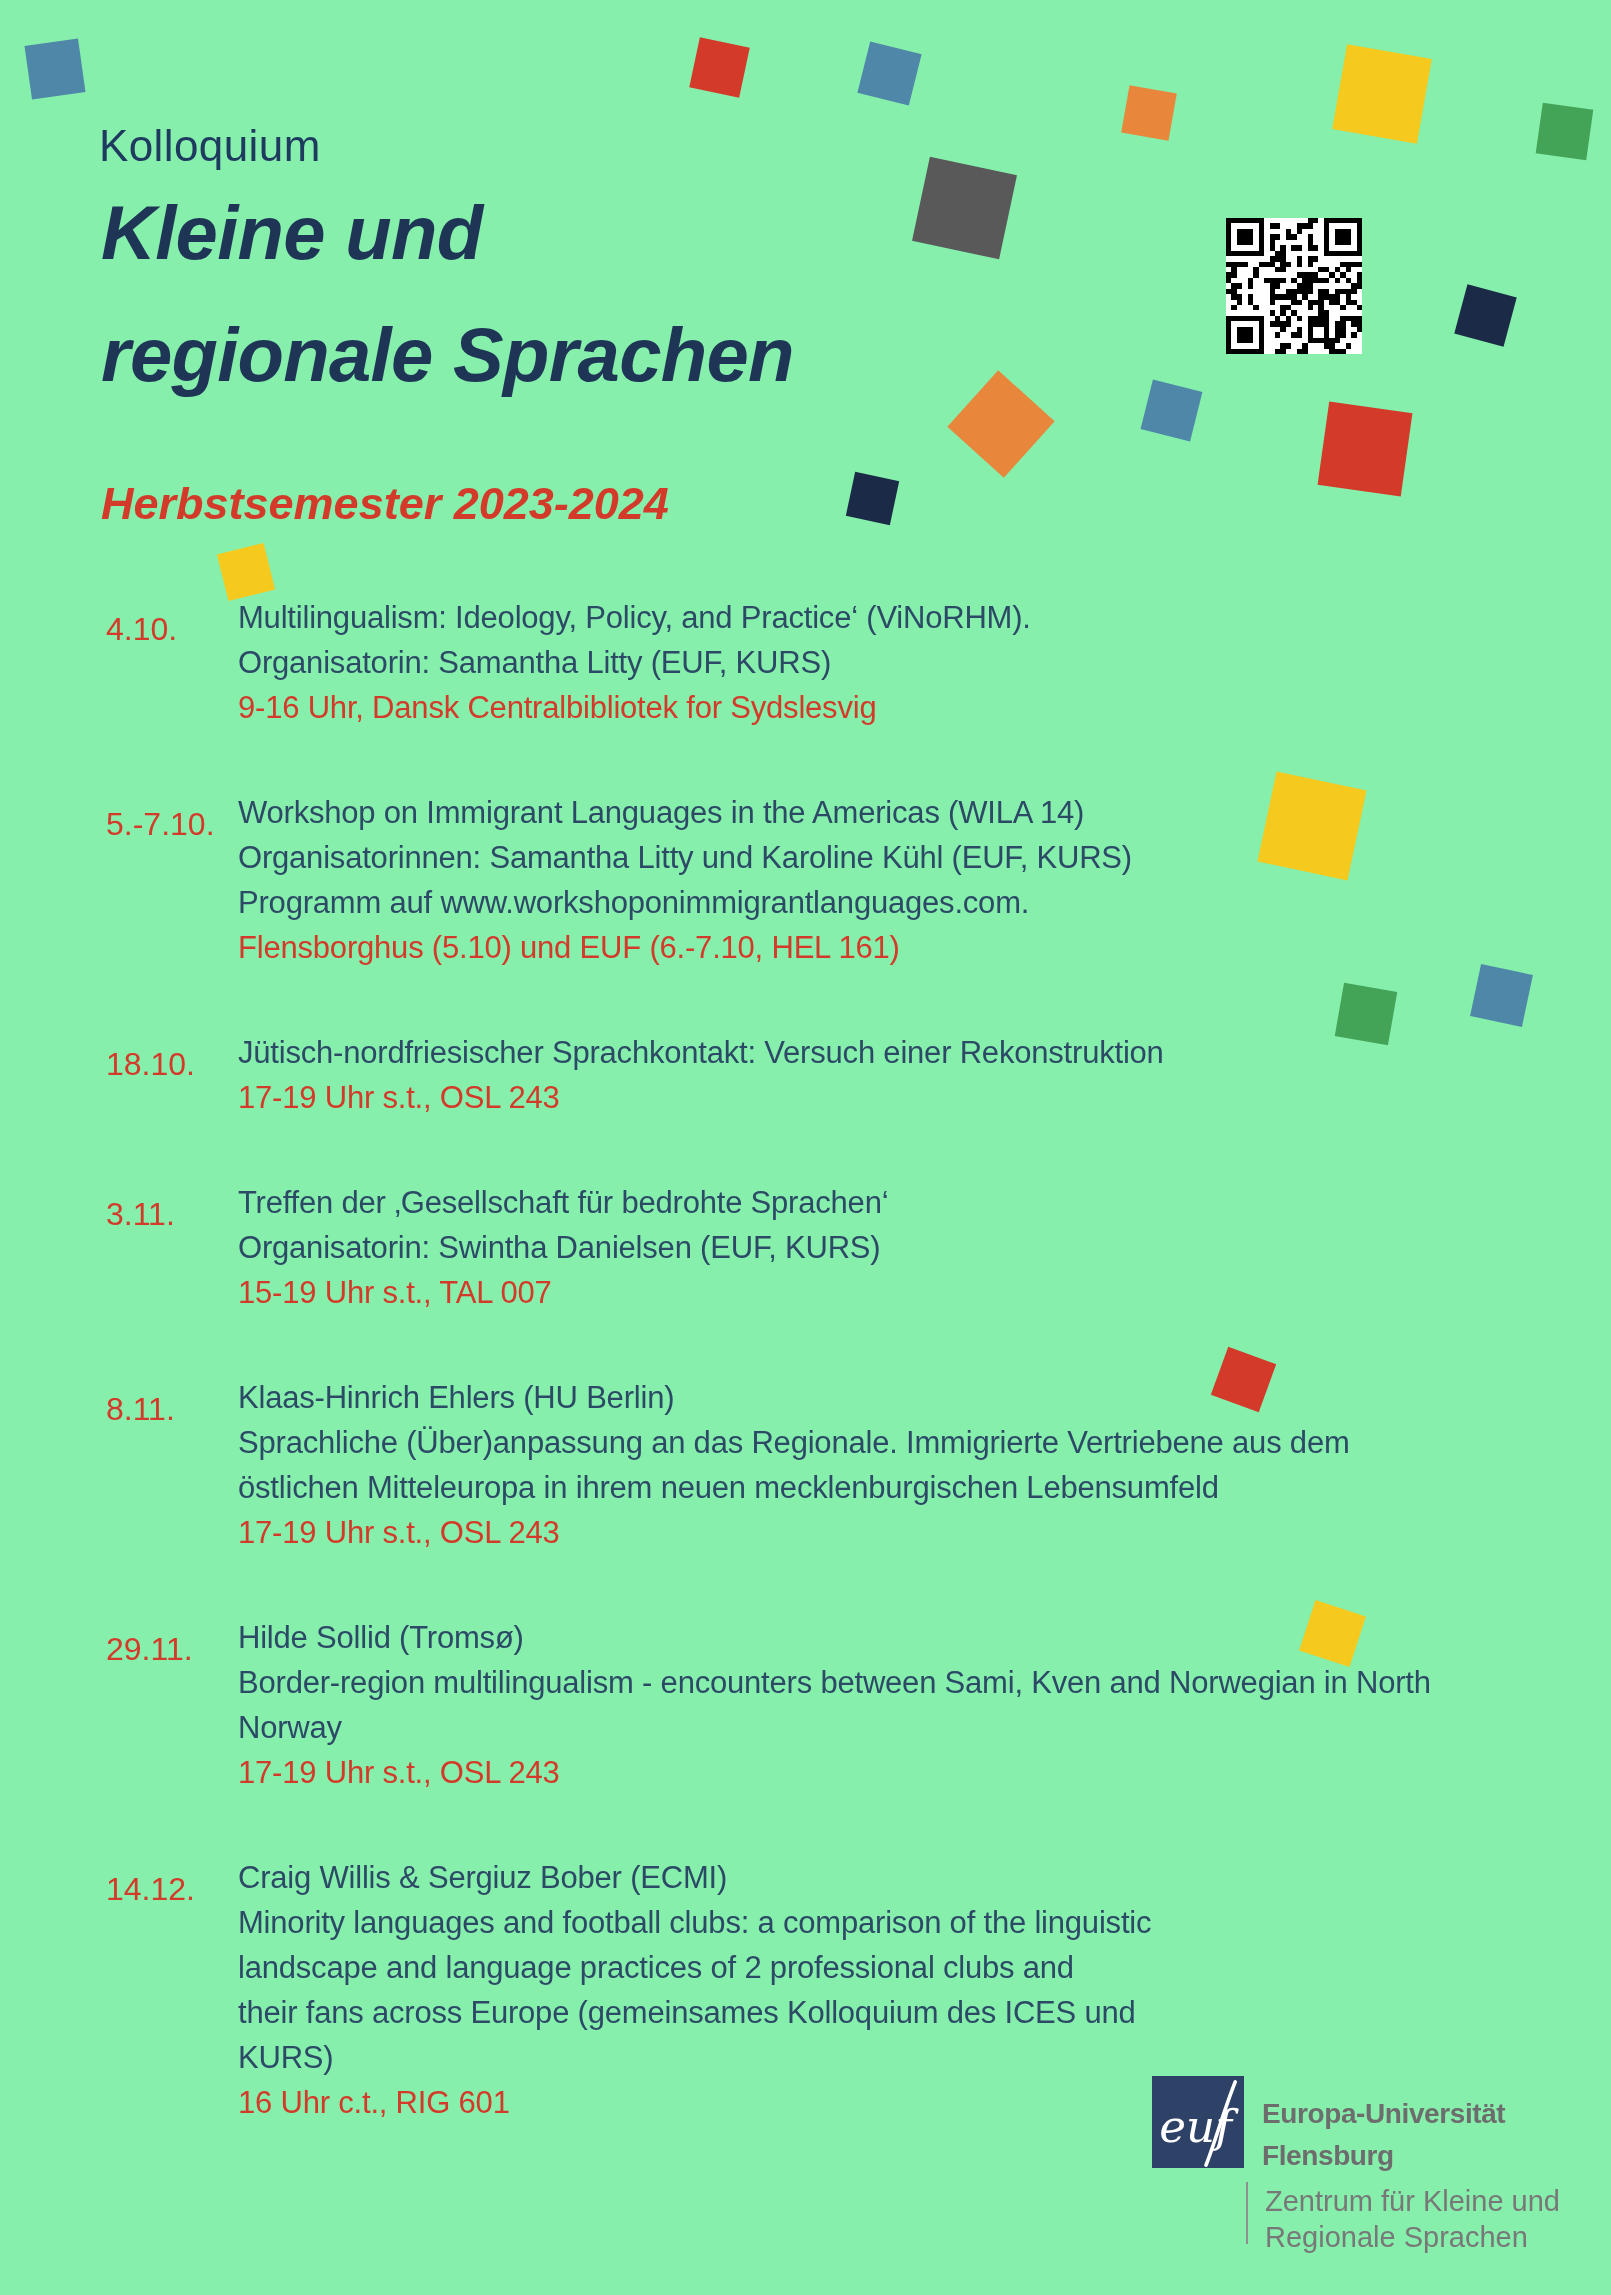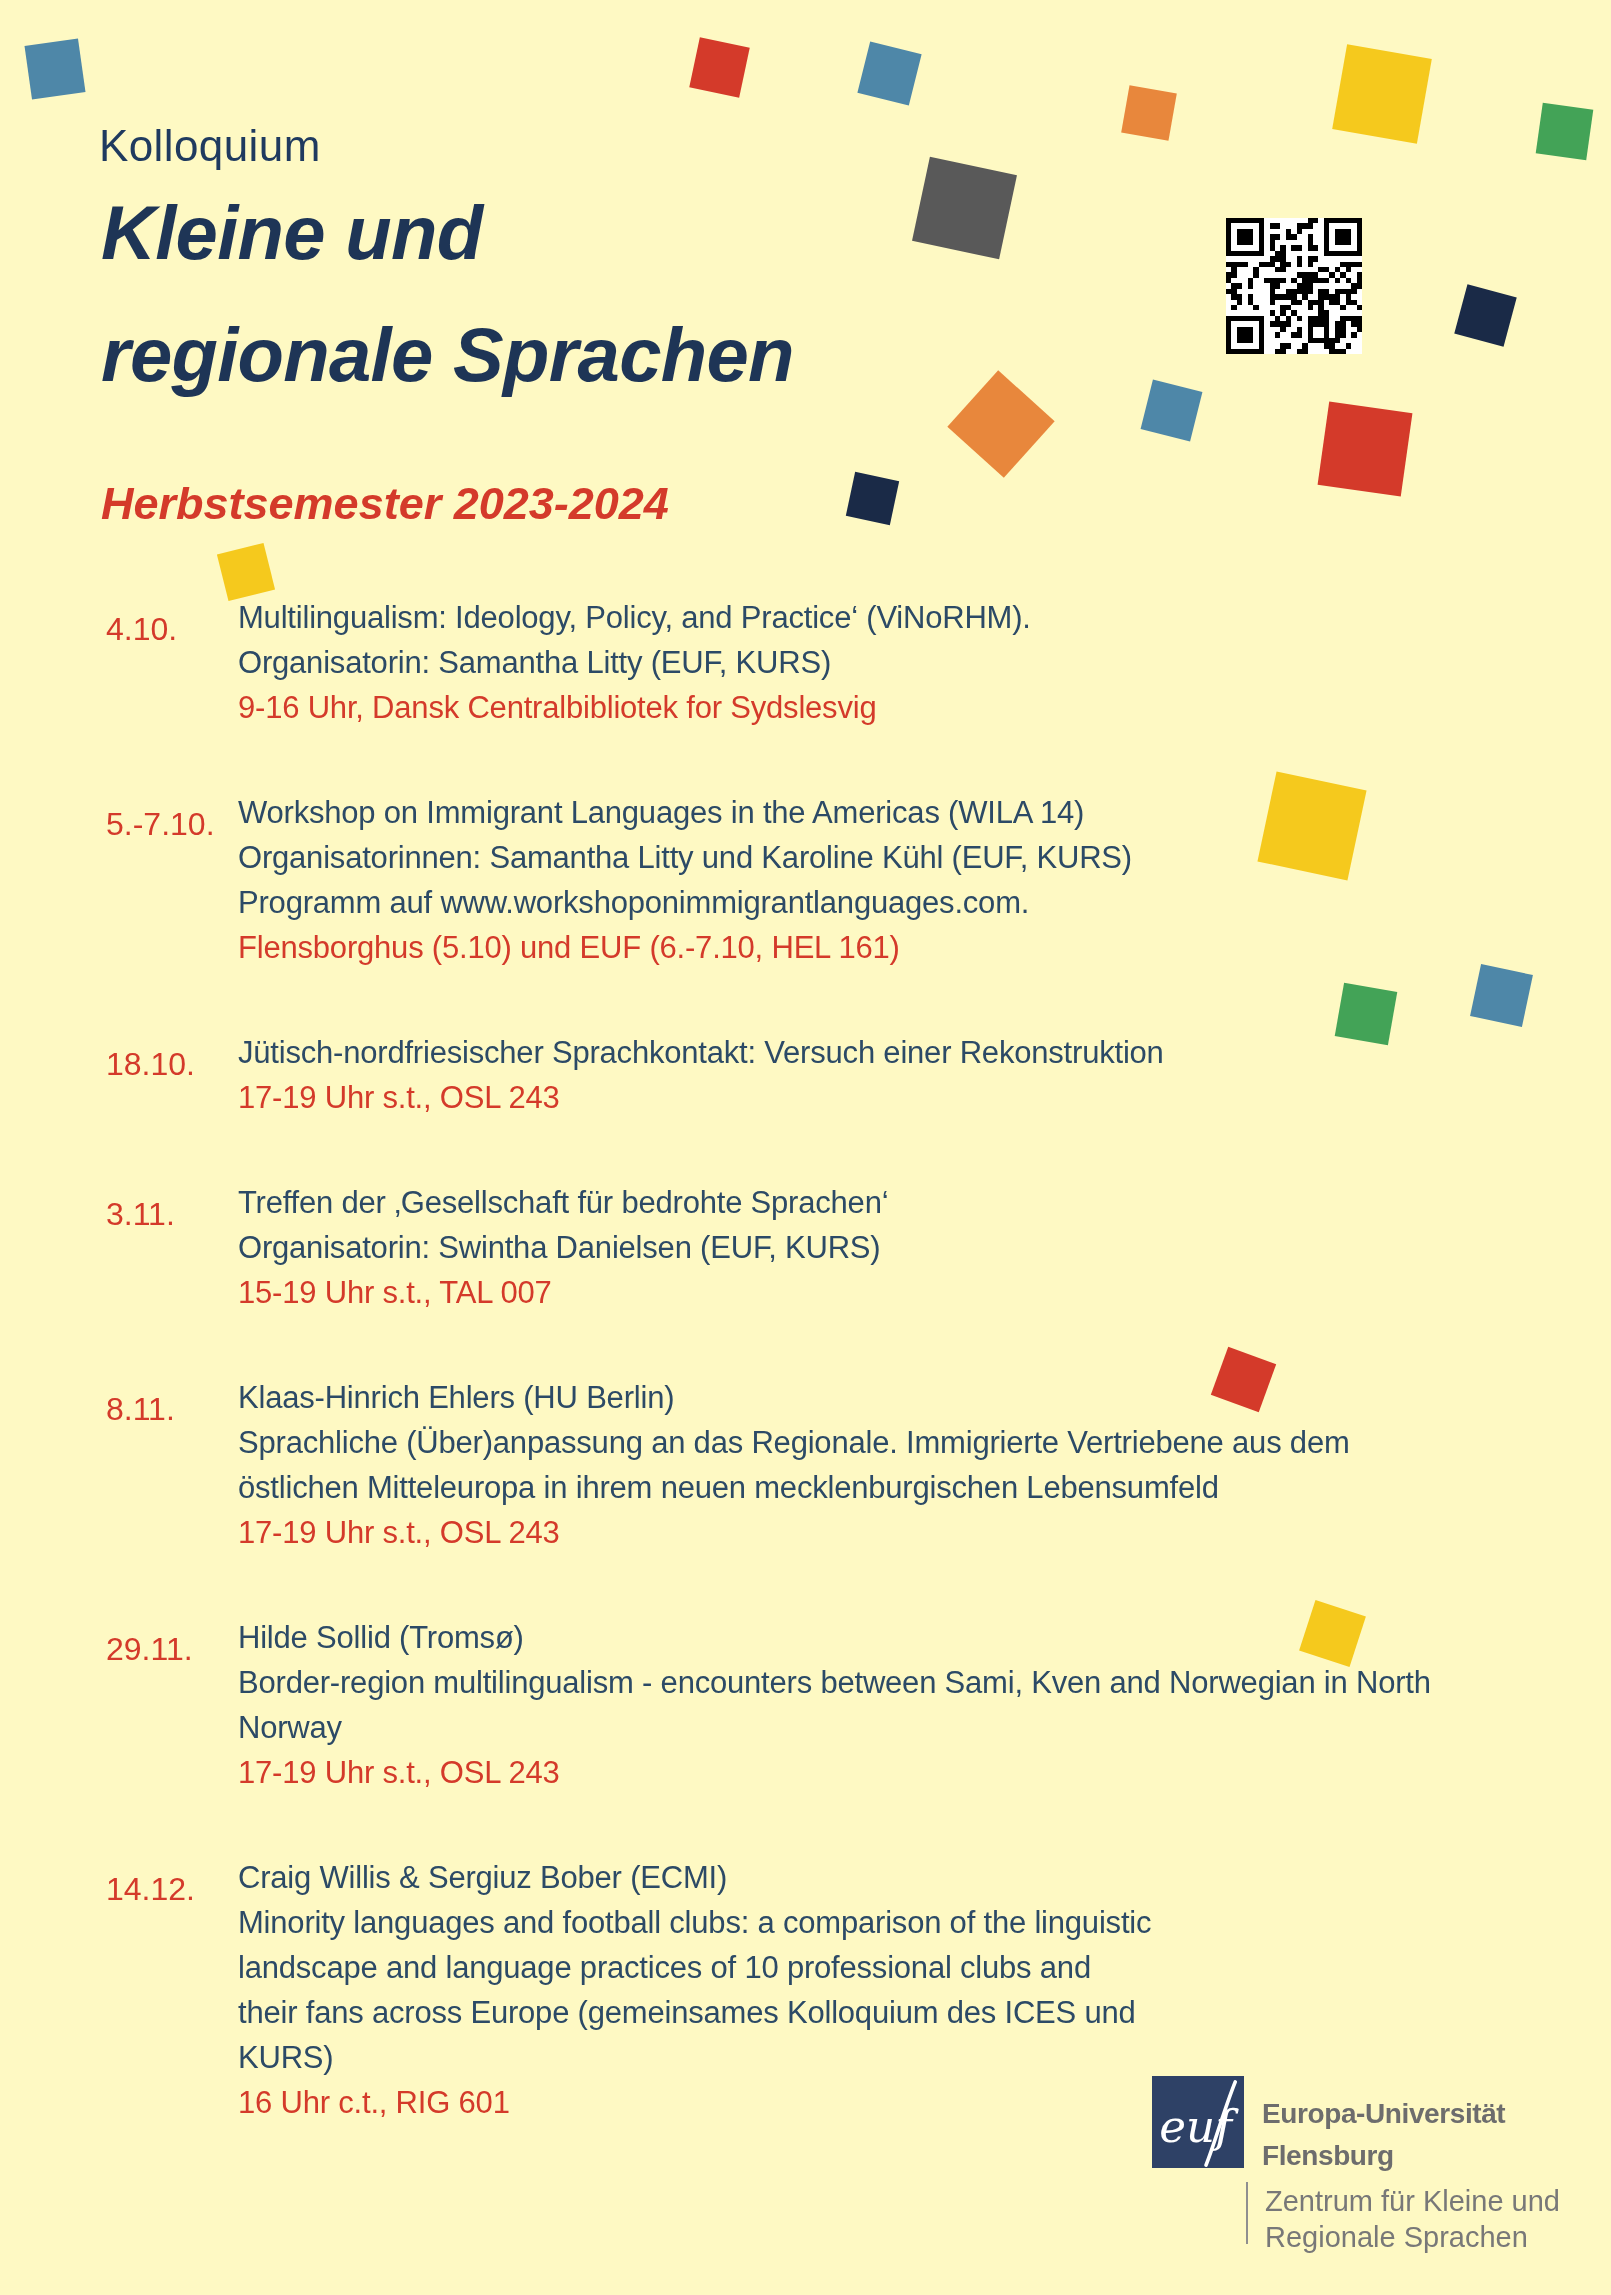--- a/index.html
+++ b/index.html
@@ -1,18 +1,18 @@
 <!DOCTYPE html>
 <html style="font-size:11.7px"><head>
 <meta charset="utf-8">
 <style>
   html,body{margin:0;padding:0;}
   body{background:#e8e8e8;font-family:"Liberation Sans","DejaVu Sans",sans-serif;}
   .poster{
-    position:relative;width:1612px;height:2295px;background:#fef9c3;
+    position:relative;width:1612px;height:2295px;background:#86efac;
     margin:0 auto;overflow:hidden;
   }
   
   .sq{position:absolute;}
   .c-blue{background:#4e87a8;}
   .c-red{background:#d43a2a;}
   .c-orange{background:#e8873c;}
   .c-yellow{background:#f5c91d;}
   .c-green{background:#43a357;}
   .c-gray{background:#595959;}
@@ -358,21 +358,21 @@
           <div class="line">Border-region multilingualism - encounters between Sami, Kven and Norwegian in North</div>
           <div class="line">Norway</div>
           <div class="line detail">17-19 Uhr s.t., OSL 243</div>
         </div>
       </div>
       <div class="event">
         <div class="date">14.12.</div>
         <div class="body">
           <div class="line">Craig Willis &amp; Sergiuz Bober (ECMI)</div>
           <div class="line">Minority languages and football clubs: a comparison of the linguistic</div>
-          <div class="line">landscape and language practices of 10 professional clubs and</div>
+          <div class="line">landscape and language practices of 2 professional clubs and</div>
           <div class="line">their fans across Europe  (gemeinsames Kolloquium des ICES und</div>
           <div class="line">KURS)</div>
           <div class="line detail">16 Uhr c.t., RIG 601</div>
         </div>
       </div>
     </div>
 
   <div class="logo-box">
     <svg viewBox="0 0 126 126" xmlns="http://www.w3.org/2000/svg">
       <rect x="0" y="0" width="126" height="126" fill="#2e4166"></rect>

